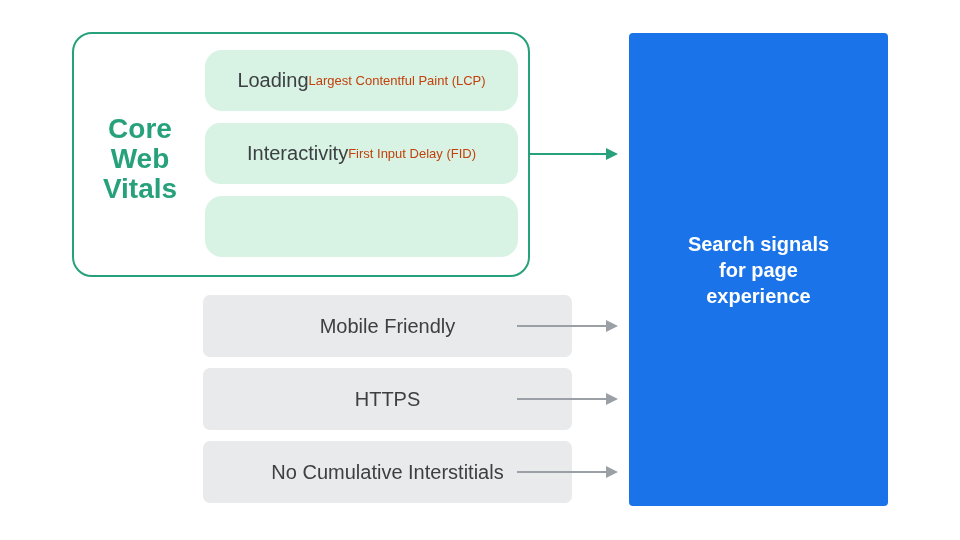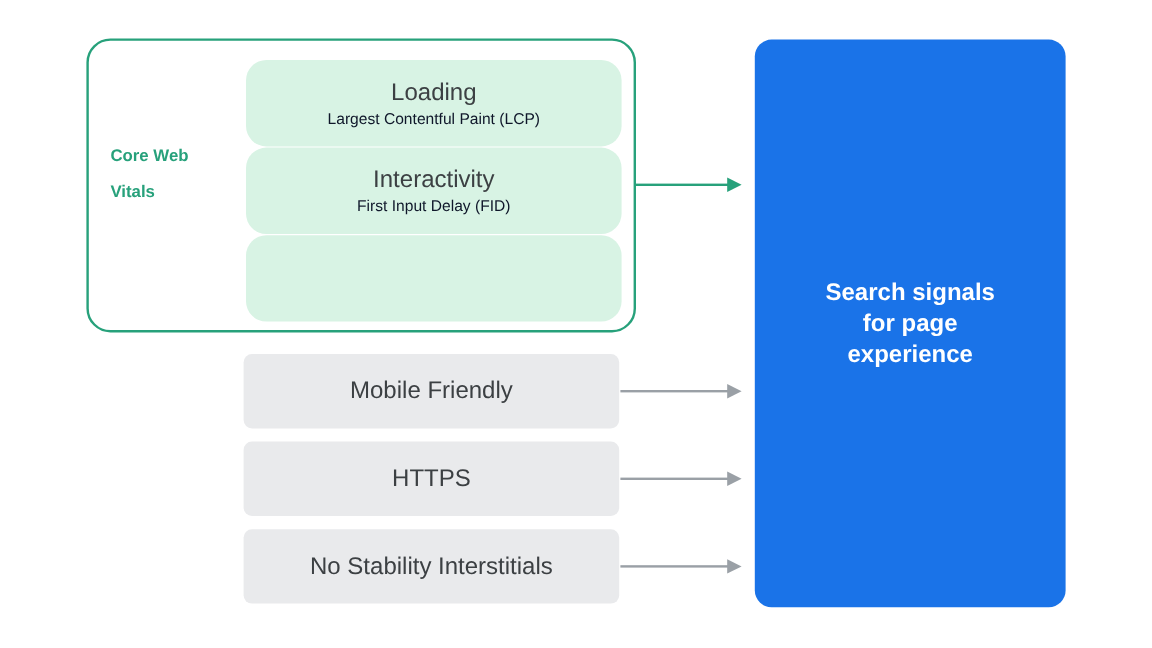--- a/index.html
+++ b/index.html
@@ -26,61 +26,61 @@
     border: 2px solid #27A17B;
     border-radius: 20px;
     box-sizing: border-box;
     background: #ffffff;
   }
   .cwv-label {
     position: absolute;
     left: 18px;
     top: 80px;
     width: 96px;
-    text-align: left;
-    font-size: 14px;
+    text-align: center;
+    font-size: 28px;
     font-weight: bold;
     line-height: 30px;
     color: #27A17B;
   }
 
   .vital-card {
     position: absolute;
     left: 131px;
     width: 313px;
-    height: 72px;
+    height: 61px;
     background: #D8F3E4;
     border-radius: 17px;
     display: flex;
-    flex-direction: column;
+    flex-direction: row;
     align-items: center;
     justify-content: center;
     text-align: center;
   }
   .vital-card.v0 { top: 16px; }
-  .vital-card.v1 { top: 89px; }
+  .vital-card.v1 { top: 89px; border-radius: 15px; }
   .vital-card.v2 { top: 162px; }
   .vital-title {
     font-size: 20px;
     font-weight: 500;
     line-height: 25px;
     color: #3C4043;
   }
   .vital-subtitle {
     font-size: 13px;
     font-weight: 400;
     line-height: 17px;
-    color: #0f172a;
+    color: #c2410c;
   }
 
   
   .signal-pill {
     position: absolute;
     left: 203px;
-    width: 313px;
+    width: 369px;
     height: 62px;
     background: #E9EAEC;
     border-radius: 7px;
     display: flex;
     align-items: center;
     justify-content: center;
     text-align: center;
   }
   .signal-pill.s0 { top: 295px; }
   .signal-pill.s1 { top: 368px; }
@@ -92,21 +92,21 @@
   }
 
   
   .result-box {
     position: absolute;
     left: 629px;
     top: 33px;
     width: 259px;
     height: 473px;
     background: #1A73E8;
-    border-radius: 14px;
+    border-radius: 4px;
     display: flex;
     align-items: center;
     justify-content: center;
   }
   .result-label {
     width: 160px;
     text-align: center;
     font-size: 20px;
     font-weight: bold;
     line-height: 26px;
@@ -170,21 +170,21 @@
     <div class="arrow-head"></div>
   </div>
 
   <div class="signal-pill s0">
     <div class="signal-label">Mobile Friendly</div>
   </div>
   <div class="signal-pill s1">
     <div class="signal-label">HTTPS</div>
   </div>
   <div class="signal-pill s2">
-    <div class="signal-label">No Stability Interstitials</div>
+    <div class="signal-label">No Cumulative Interstitials</div>
   </div>
 
   <div class="arrow gray g0">
     <div class="arrow-line"></div>
     <div class="arrow-head"></div>
   </div>
   <div class="arrow gray g1">
     <div class="arrow-line"></div>
     <div class="arrow-head"></div>
   </div>

